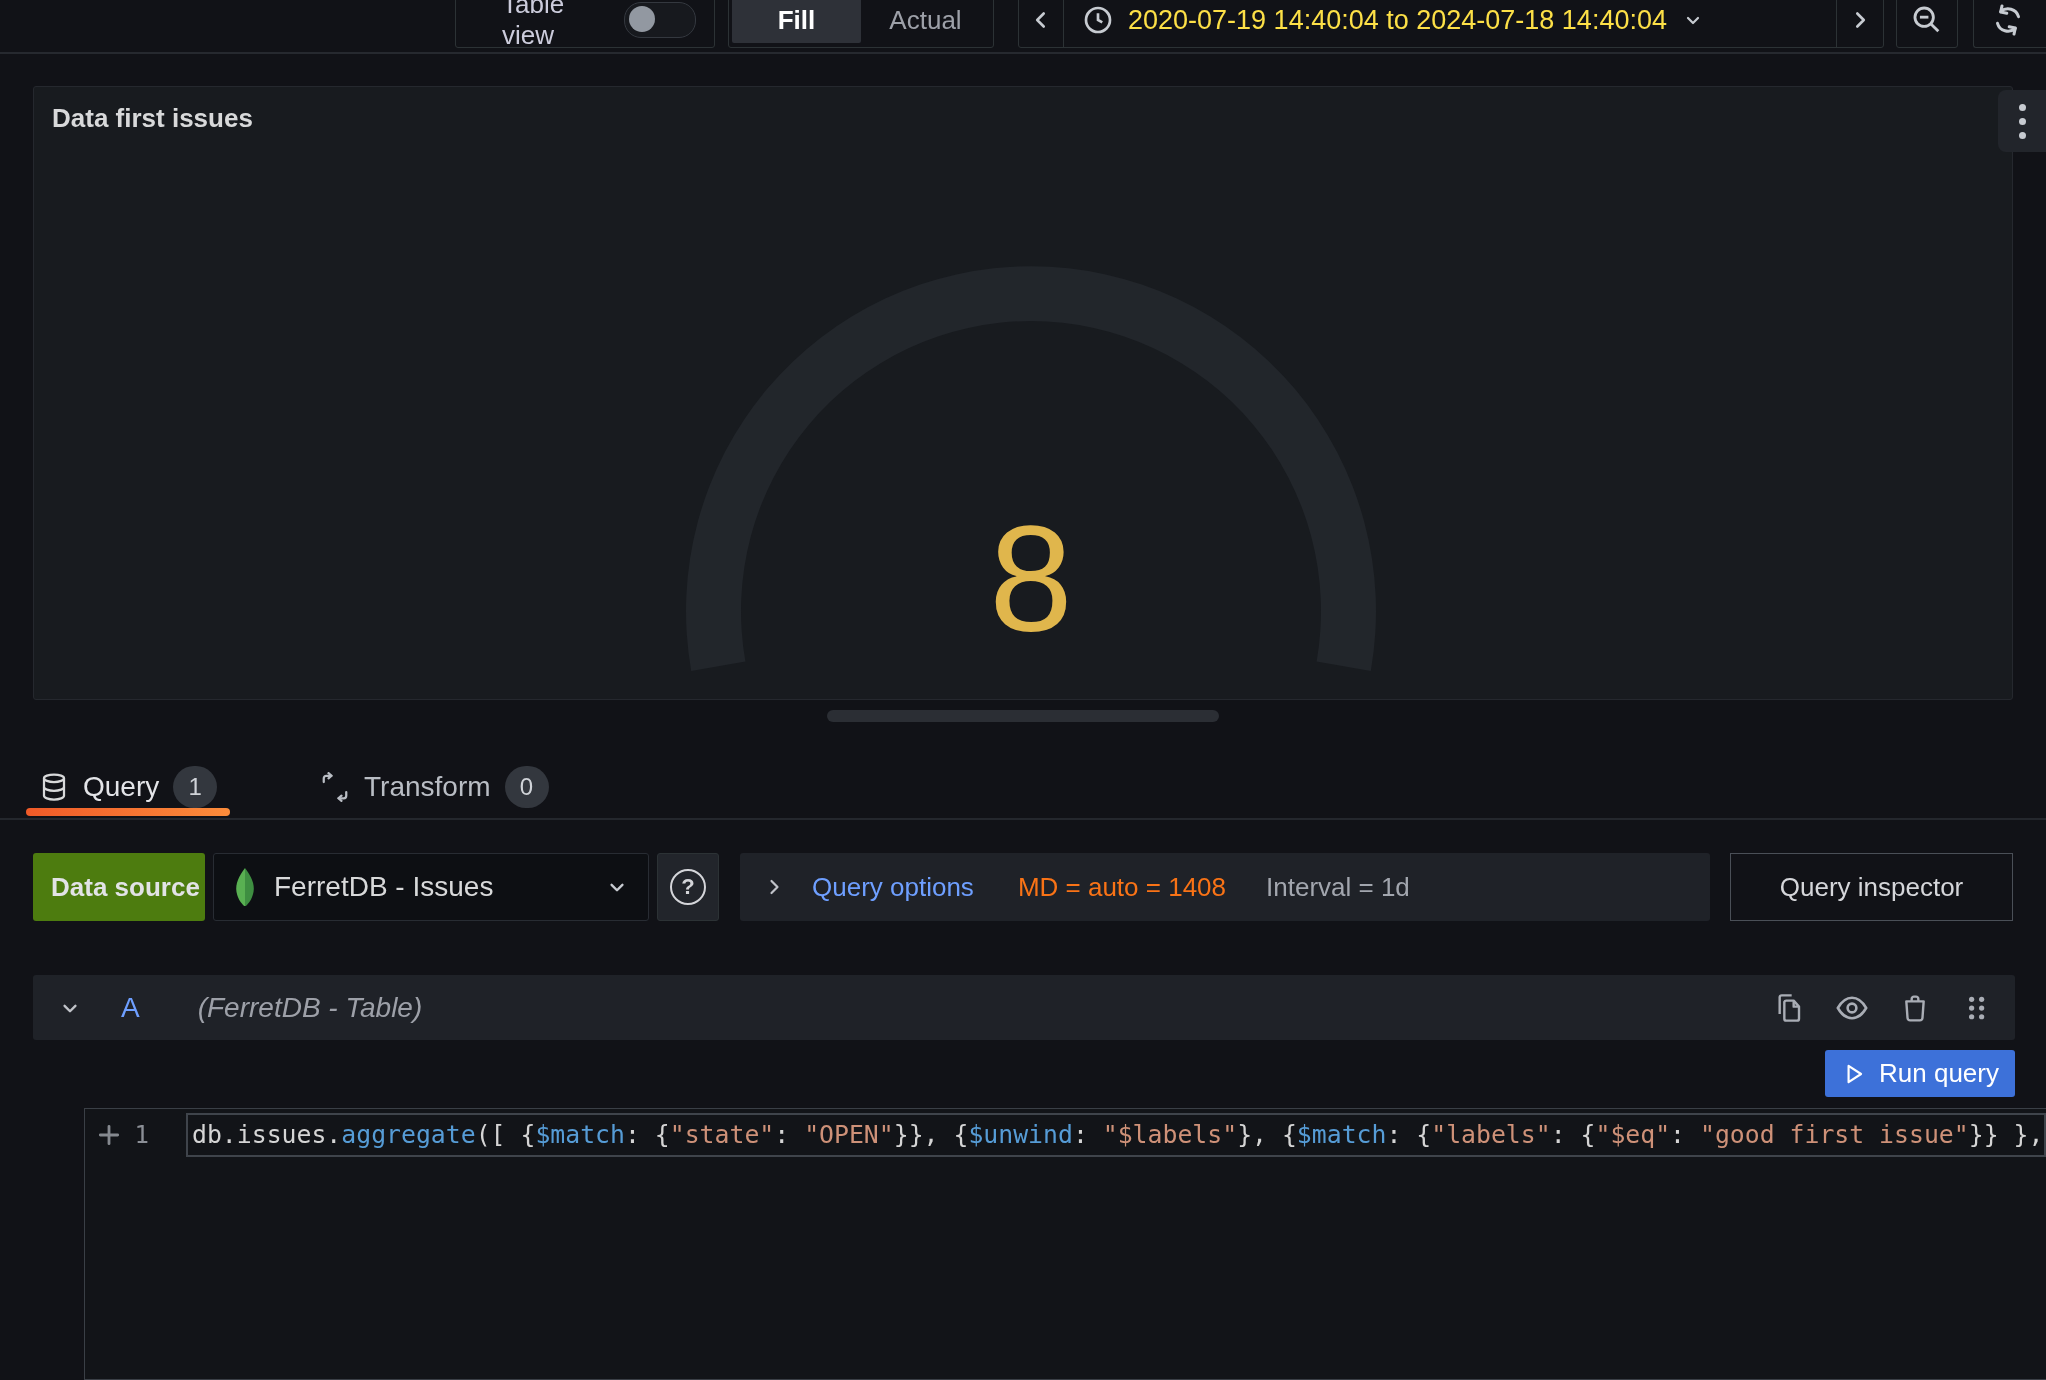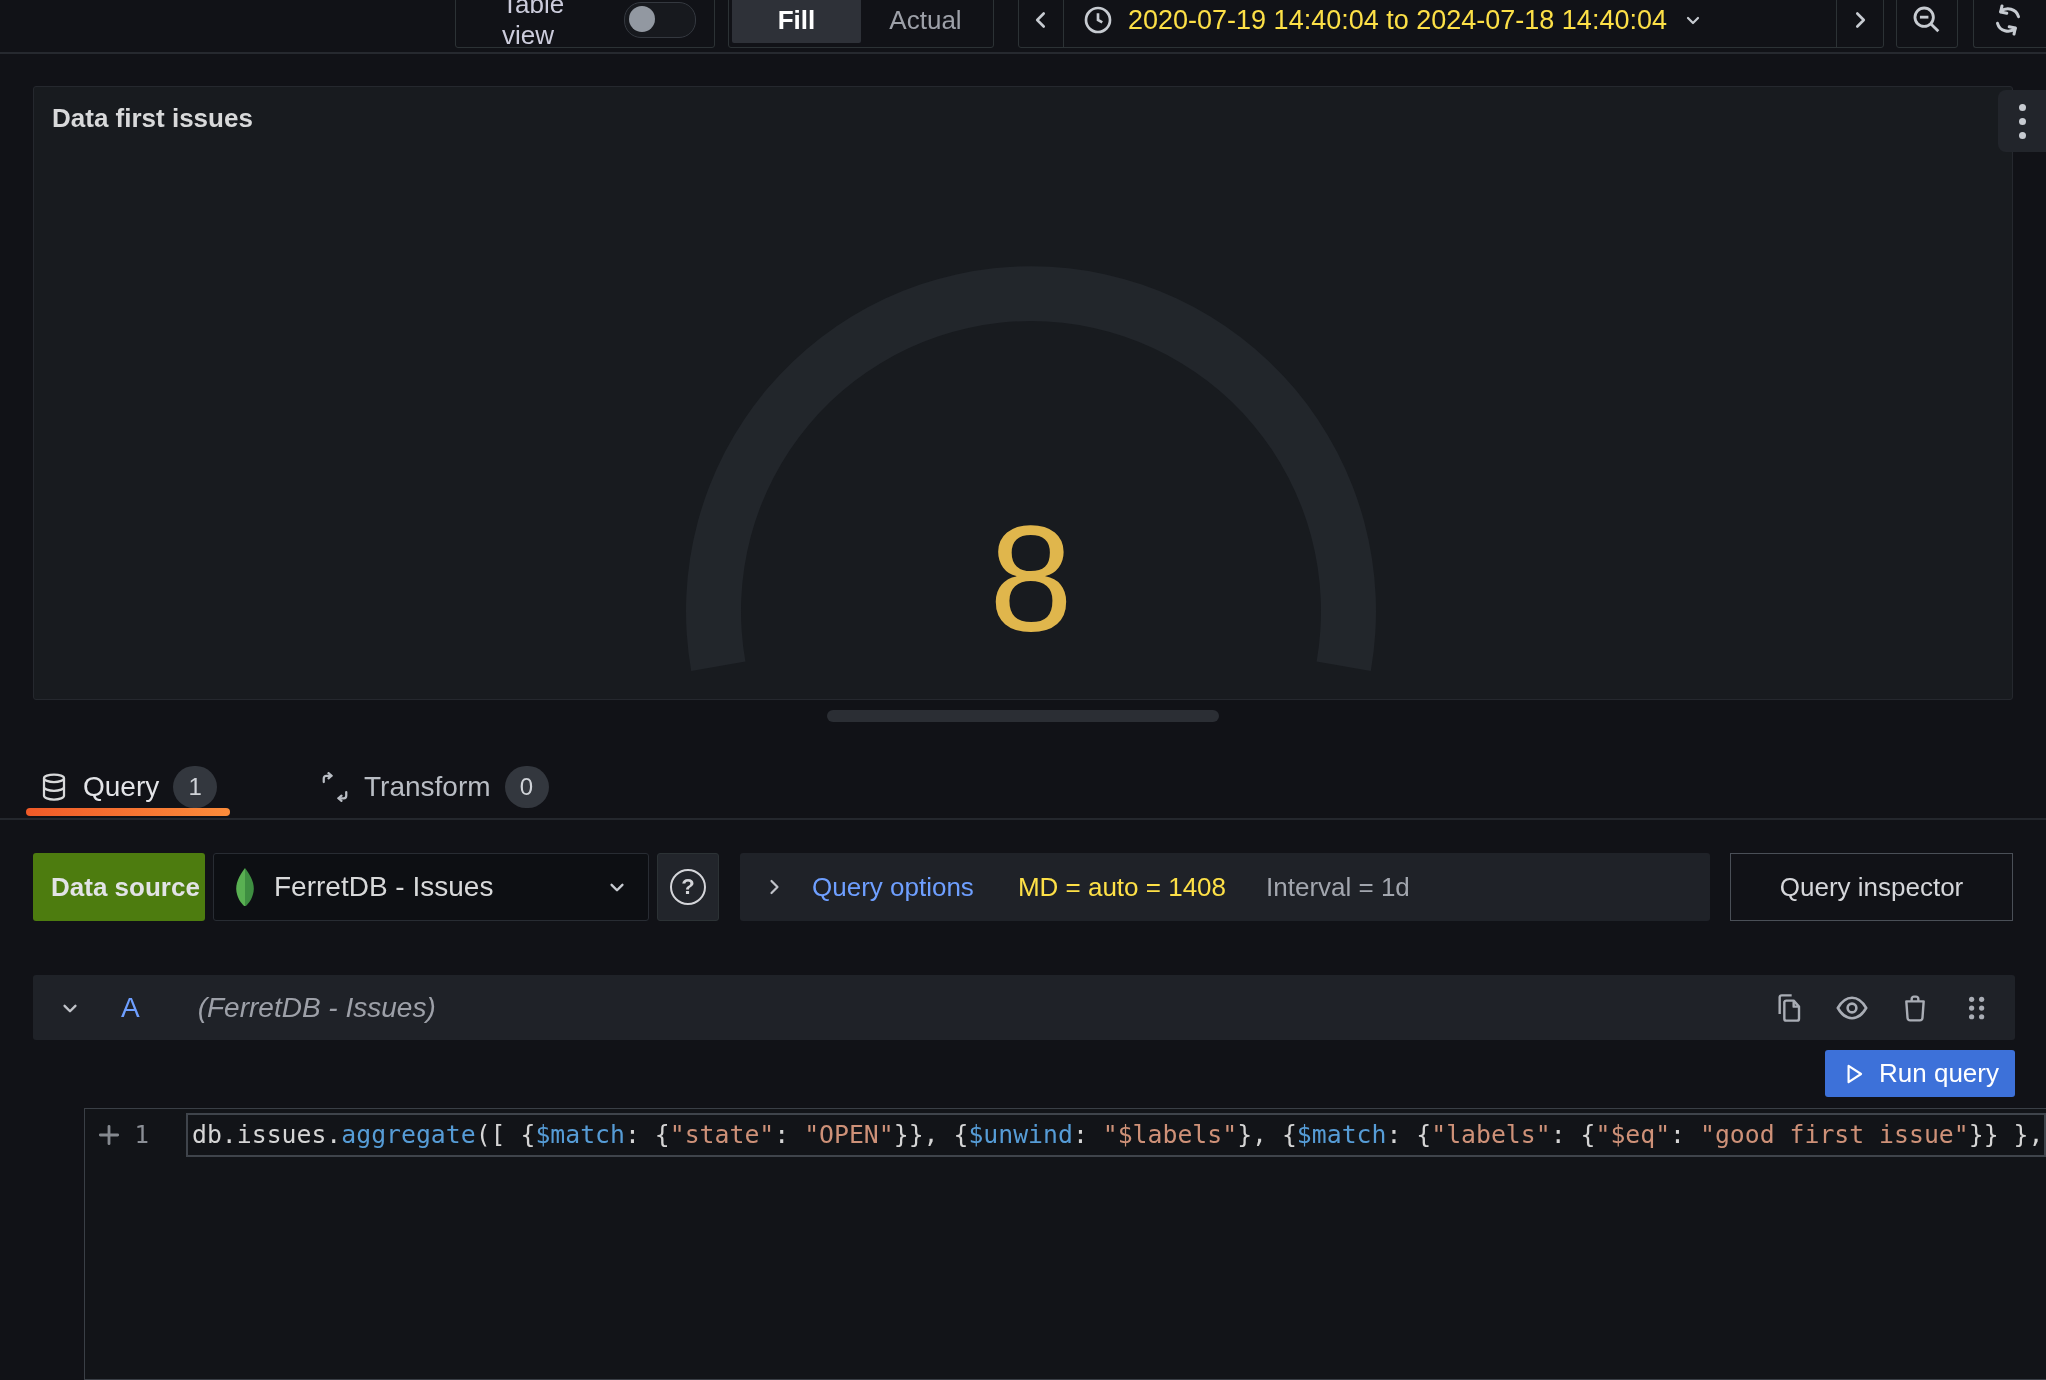--- a/index.html
+++ b/index.html
@@ -68,21 +68,21 @@
              display:flex;align-items:center;gap:16px;padding:0 18px;box-sizing:border-box;}
   .ds-name{font-size:28px;color:#d8d9da;}
   .ds-caret{margin-left:auto;}
   .ds-help{width:62px;margin-left:8px;background:#22252b;border:1px solid #2c3235;border-radius:3px;
            display:flex;align-items:center;justify-content:center;box-sizing:border-box;}
   .qmark{width:32px;height:32px;border:2px solid #d4d5d9;border-radius:50%;color:#d4d5d9;
          font-size:22px;font-weight:700;display:flex;align-items:center;justify-content:center;}
   .qo-bar{width:970px;margin-left:21px;background:#1f2228;border-radius:3px;display:flex;
           align-items:center;gap:0;padding:0 22px;box-sizing:border-box;}
   .qo-label{font-size:26px;font-weight:500;color:#6E9FFF;margin-left:26px;}
-  .qo-md{font-size:26px;color:#fde047;margin-left:44px;text-align:center;}
+  .qo-md{font-size:26px;color:#f97316;margin-left:44px;text-align:center;}
   .qo-interval{font-size:26px;color:#a2a6ae;margin-left:40px;}
   .qi-btn{margin-left:auto;width:283px;border:1px solid #4a4f57;border-radius:0;background:transparent;
           color:#d5d6da;font-size:26px;font-weight:500;display:flex;align-items:center;justify-content:center;
           box-sizing:border-box;font-family:inherit;}
 
   
   .row-a{position:absolute;top:975px;left:33px;width:1982px;height:65px;background:#1f2228;border-radius:3px;
          display:flex;align-items:center;padding:0 24px;box-sizing:border-box;}
   .ref-id{font-size:28px;font-weight:500;color:#6E9FFF;margin-left:38px;}
   .ds-hint{font-size:28px;font-style:italic;color:#9da0a8;margin-left:58px;}
@@ -233,21 +233,21 @@
   </div>
 
   <button class="qi-btn">Query inspector</button>
 </div>
 
 <div class="row-a">
   <svg class="icon" width="26" height="26" viewBox="0 0 24 24" fill="none" stroke="#c0c3c9" stroke-width="2.2" stroke-linecap="round" stroke-linejoin="round">
       <polyline points="7,10 12,15 17,10"></polyline>
     </svg>
   <span class="ref-id">A</span>
-  <span class="ds-hint">(FerretDB - Issues)</span>
+  <span class="ds-hint">(FerretDB - Table)</span>
   <span class="row-icons">
     <svg class="icon" width="32" height="32" viewBox="0 0 24 24" fill="none" stroke="currentColor" stroke-width="1.8" stroke-linejoin="round">
         <path d="M8.5 7.5V20a1.5 1.5 0 0 0 1.5 1.5h8A1.5 1.5 0 0 0 19.5 20V11l-4-4.5h-5.5a1.5 1.5 0 0 0-1.5 1z"></path>
         <path d="M15.5 7v4h4"></path>
         <path d="M5 16.5V4a1.5 1.5 0 0 1 1.5-1.5H14"></path>
       </svg>
     <svg class="icon" width="34" height="34" viewBox="0 0 24 24" fill="none" stroke="currentColor" stroke-width="1.8">
         <path d="M2 12C5 6.8 8.8 4.8 12 4.8s7 2 10 7.2c-3 5.2-7 7.2-10 7.2s-7-2-10-7.2z"></path>
         <circle cx="12" cy="12" r="3.1"></circle>
       </svg>

